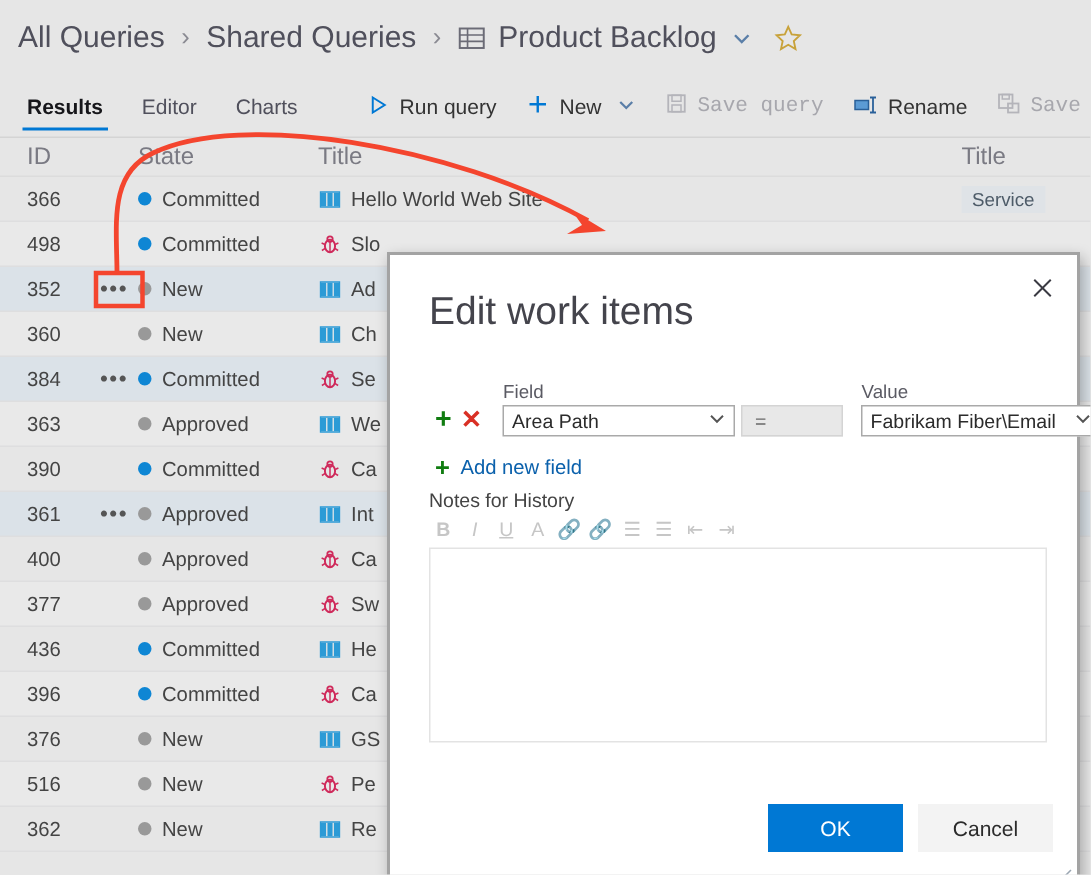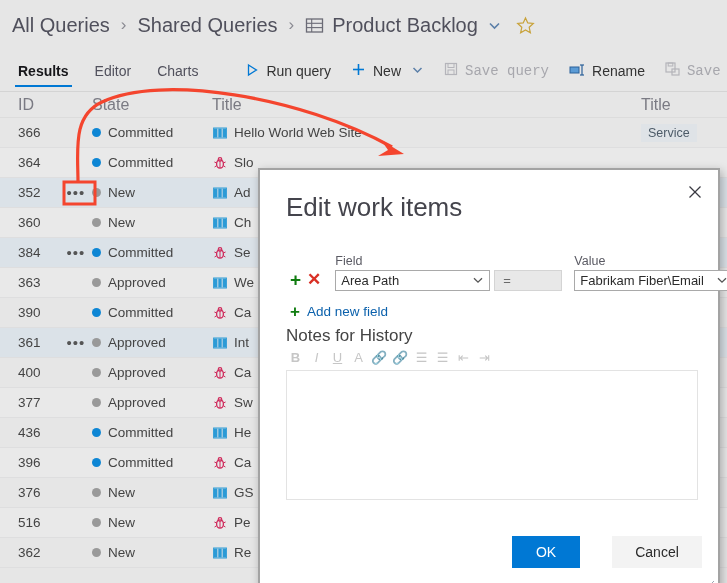--- a/index.html
+++ b/index.html
@@ -111,32 +111,32 @@
   .w-value{ width:160px; }
   .op-box{ width:68px; height:21px; background:#e8e8e8; border:1px solid #d4d4d4;
            font-size:13px; color:#6a6a6a; display:flex; align-items:center;
            padding-left:8px; margin-left:4px; }
   .val-col{ margin-left:12px; }
 
   #add-new-field{ margin:12px 0 0 30px; display:flex; align-items:center; gap:7px;
                   font-size:13.5px; color:#0b61ac; cursor:pointer; }
   #add-new-field .plus{ font-size:17px; }
 
-  #notes-label{ margin:6px 0 0 26px; font-size:17px; color:#444; }
+  #notes-label{ margin:6px 0 0 26px; font-size:13px; color:#444; }
   #rte-toolbar{ margin:2px 0 0 26px; display:flex; align-items:center; gap:2px;
                 color:#c6c6c6; height:18px; }
   #rte-toolbar .rb{ width:19px; height:18px; display:flex; align-items:center;
                     justify-content:center; font-size:13px; }
   #notes-area{ margin:4px 0 0 26px; width:412px; height:130px;
                border:1px solid #e3e3e3; background:#fff; }
 
   .dlg-footer{ position:absolute; left:0; right:0; bottom:0; height:72px; }
   .btn{ position:absolute; height:32px; font-size:14px;
         display:flex; align-items:center; justify-content:center; cursor:pointer; }
-  #ok-button{ left:252px; top:18px; width:68px; background:#0078d4; color:#fff; border:none; }
+  #ok-button{ left:252px; top:18px; width:90px; background:#0078d4; color:#fff; border:none; }
   #cancel-button{ left:352px; top:18px; width:90px; background:#f3f3f3;
                   color:#2b2b2b; border:1px solid #f3f3f3; }
   #resize-grip{ position:absolute; right:3px; bottom:3px; width:11px; height:11px; }
 </style>
 </head>
 <body>
 
 <div id="breadcrumb">
   <span class="crumb">All Queries</span>
   <span class="sep">›</span>
@@ -246,21 +246,21 @@
               <rect x="5.3" y="2.5" width="3.4" height="9" fill="#2c9bd6"></rect>
               <rect x="9.6" y="2.5" width="3.4" height="9" fill="#2c9bd6"></rect>
               <rect x="0.6" y="2" width="12.8" height="10" fill="none" stroke="#2c9bd6" stroke-width="1"></rect>
             </svg>
           </span>
           <span>Hello World Web Site</span>
         </div>
         <div class="c-tags"><span class="tagchip">Service</span></div>
       </div>
       <div class="row alt">
-        <div class="c-id">364</div>
+        <div class="c-id">498</div>
         <div class="c-dots"></div>
         <div class="c-state">
           <span class="dot" style="background: rgb(14, 134, 212);"></span>
           <span>Committed</span>
         </div>
         <div class="c-title">
           <span class="wi-icon">
             <svg width="14" height="14" viewBox="0 0 14 14">
               <ellipse cx="7" cy="8" rx="3.4" ry="4.2" fill="none" stroke="#cf2a5b" stroke-width="1.3"></ellipse>
               <circle cx="7" cy="3.4" r="1.8" fill="none" stroke="#cf2a5b" stroke-width="1.2"></circle>

